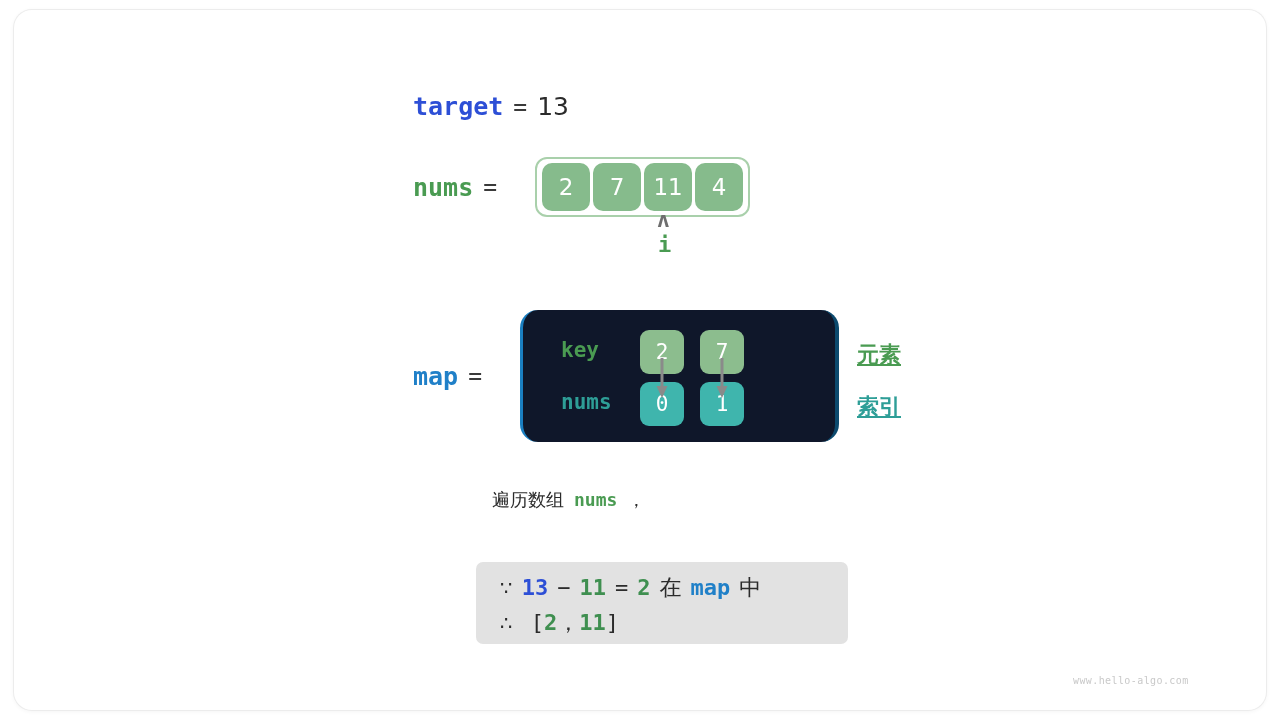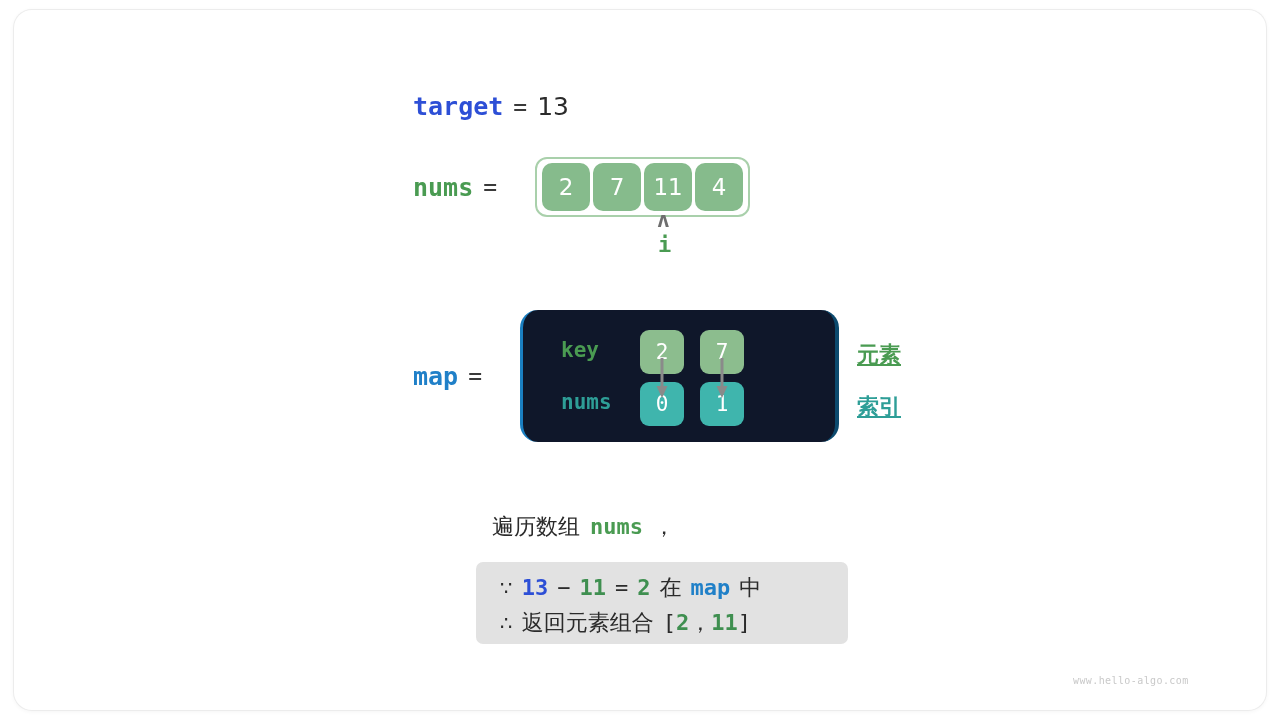--- a/index.html
+++ b/index.html
@@ -179,22 +179,22 @@
     font-weight: bold;
     font-size: 22px;
     text-decoration: underline;
   }
   #legend-element { top: 340px; color: #4a9b52; }
   #legend-index   { top: 392px; color: #2e9e97; text-align: right; }
 
   
   #caption-line {
     left: 492px;
-    top: 512px;
-    font-size: 22px;
+    top: 488px;
+    font-size: 18px;
     display: flex;
     align-items: baseline;
   }
   .cap-cn {
     color: #2b2b2b;
     font-family: "DejaVu Sans", sans-serif;
   }
   .cap-var {
     color: #4a9b52;
     font-family: "DejaVu Sans Mono", monospace;
@@ -342,21 +342,20 @@
       <span class="sp"></span>
       <span class="tok-cn">在</span>
       <span class="sp"></span>
       <span class="tok-mapblue">map</span>
       <span class="sp"></span>
       <span class="tok-cn">中</span>
     </div>
 
     <div class="res-line" id="res-line-2">
       <span class="sym">∴</span>
-      <span class="tok-cn">返回元素组合</span>
       <span class="sp"></span>
       <span class="tok-plain">[</span>
       <span class="tok-green">2</span>
       <span class="tok-cn">，</span>
       <span class="tok-green">11</span>
       <span class="tok-plain">]</span>
     </div>
 
   </div>
 

